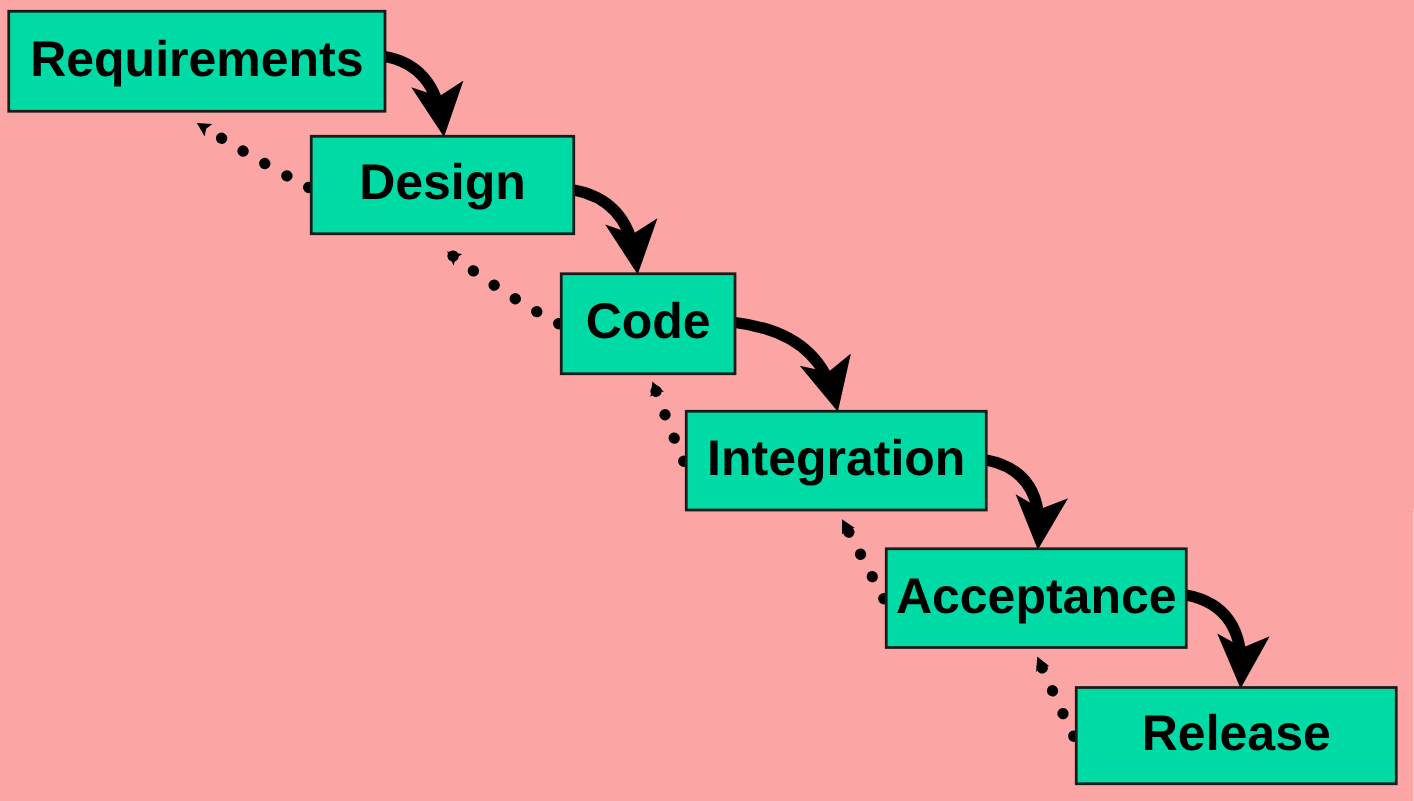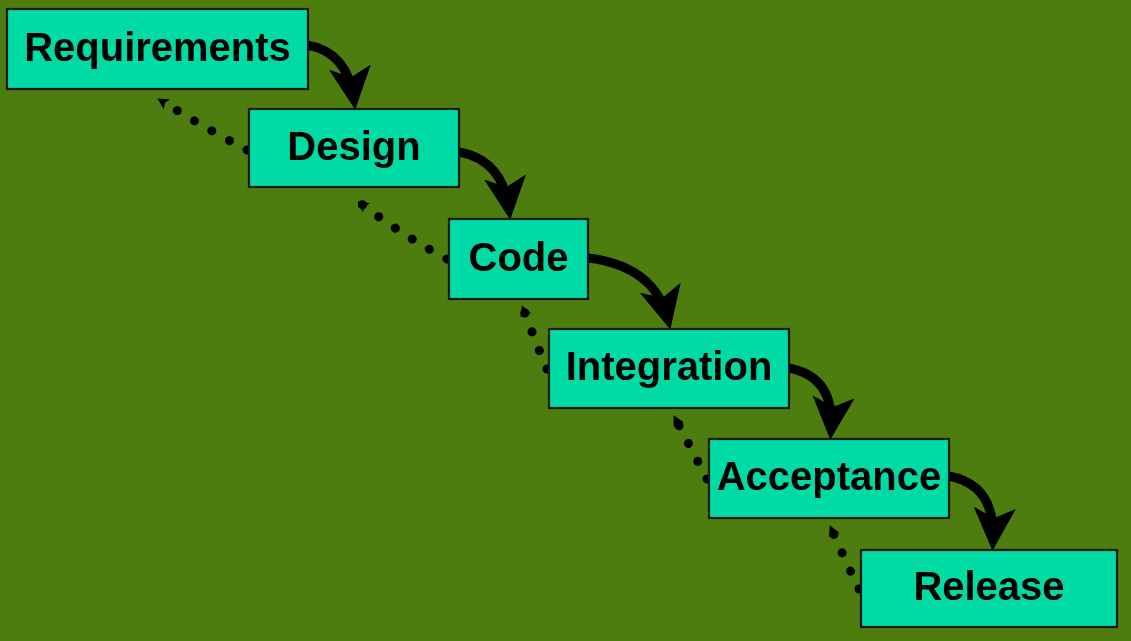--- a/index.html
+++ b/index.html
@@ -8,21 +8,21 @@
     padding: 0;
     background: #ffffff;
   }
   body {
     font-family: "Liberation Sans", sans-serif;
   }
   #diagram-canvas {
     position: relative;
     width: 1131px;
     height: 641px;
-    background: #4d7c0f;
+    background: #fca5a5;
     overflow: hidden;
   }
   #diagram-svg {
     position: absolute;
     left: 0;
     top: 0;
     width: 1131px;
     height: 641px;
     display: block;
   }

